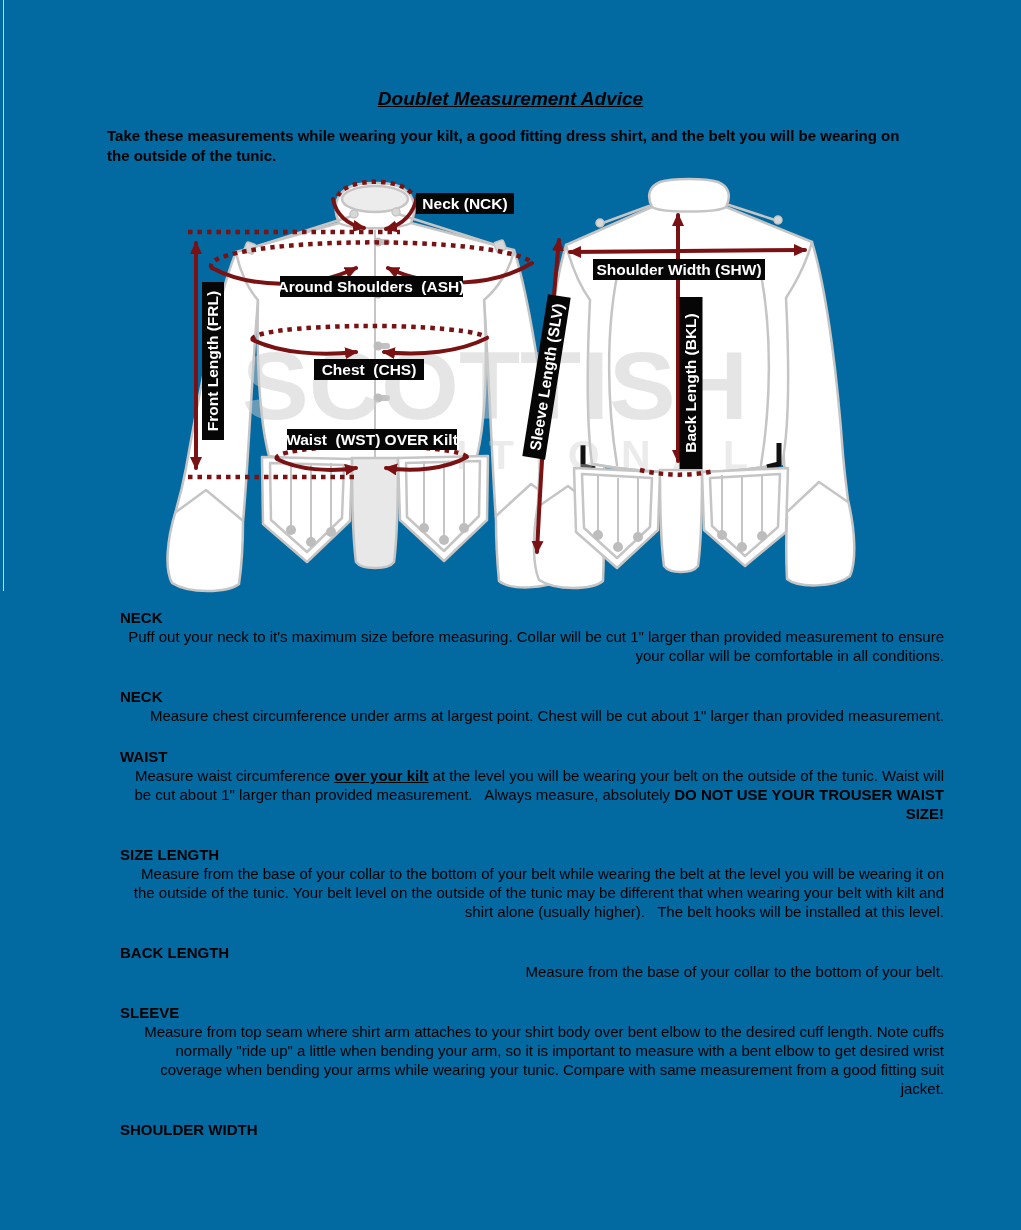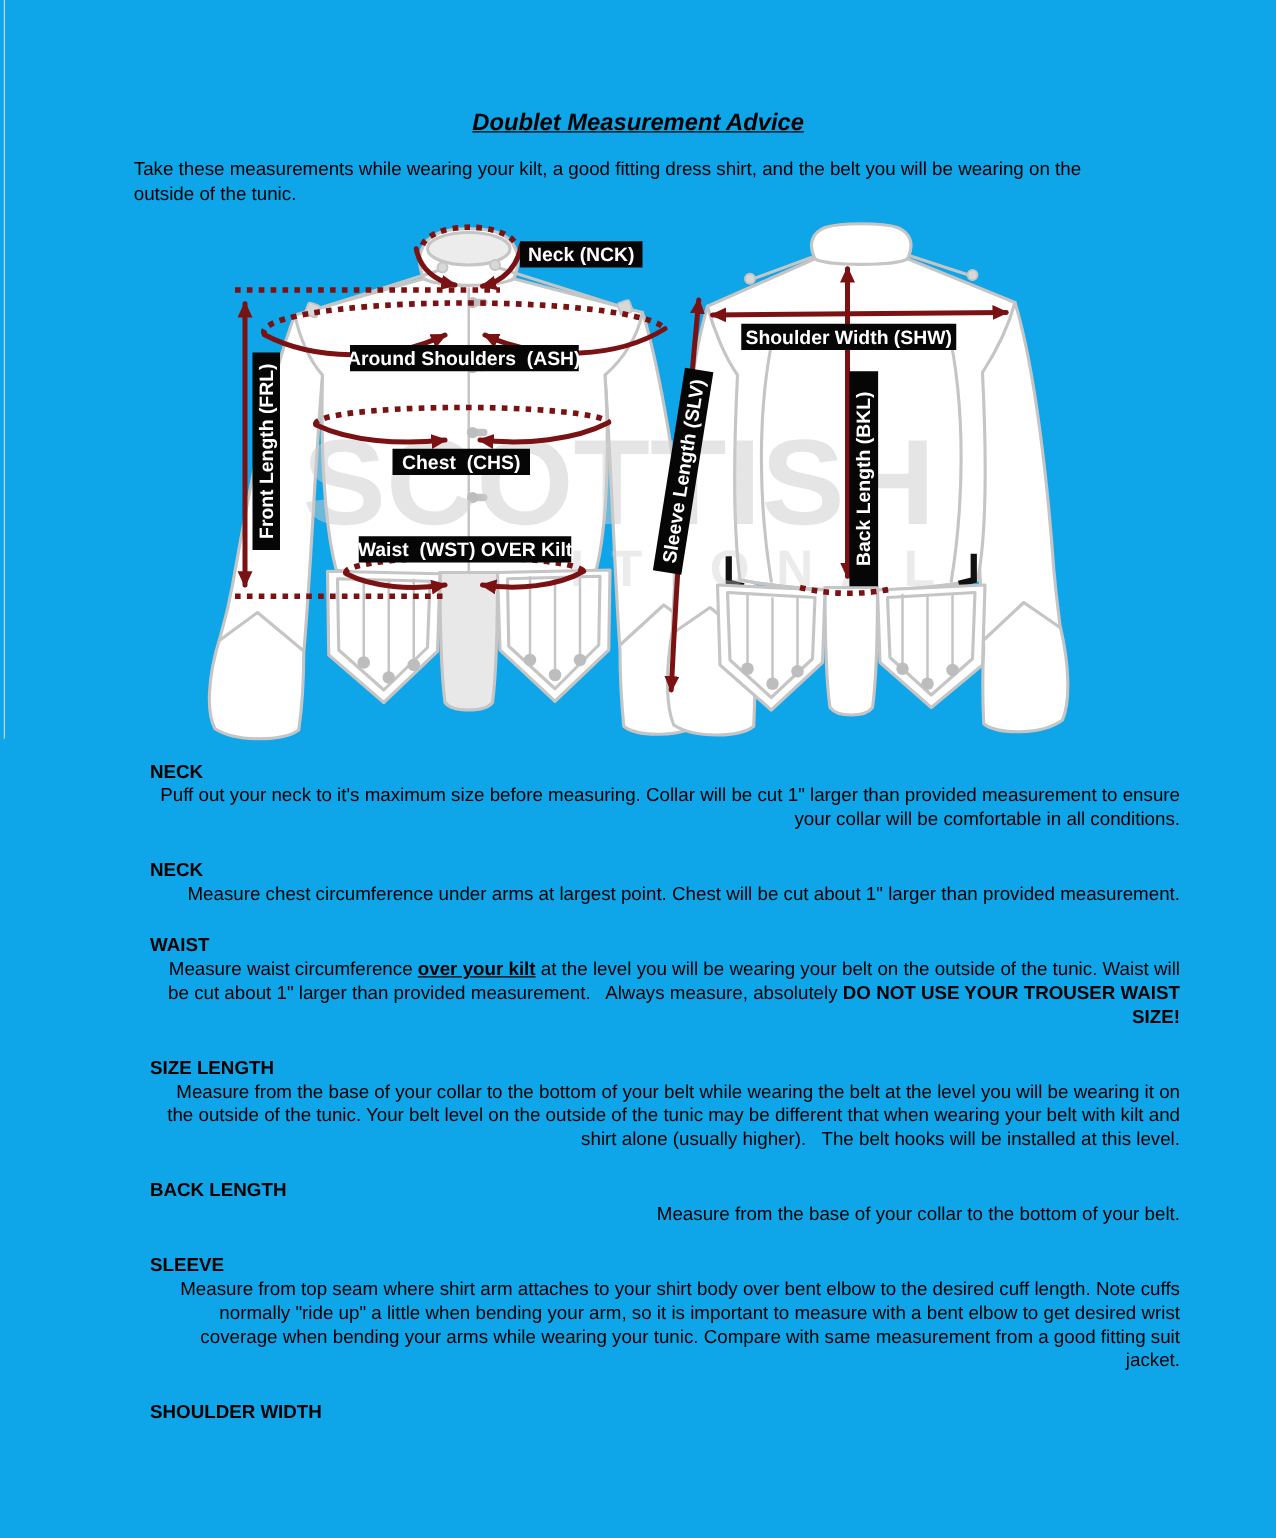--- a/index.html
+++ b/index.html
@@ -1,22 +1,22 @@
 <!DOCTYPE html>
 <html><head>
 <meta charset="utf-8">
 <style>
   html,body{margin:0;padding:0;background:#fff;}
-  .page{position:relative;width:1021px;height:1230px;background:#0ea5e9;overflow:hidden;
+  .page{position:relative;width:1021px;height:1230px;background:#0369a1;overflow:hidden;
         font-family:"Liberation Sans",sans-serif;color:#000;}
   .edge-line{position:absolute;left:3px;top:0;width:1px;height:591px;background:#cfcfcf;}
   .title{position:absolute;top:88px;left:0;width:100%;text-align:center;
          font-size:19px;font-weight:bold;font-style:italic;text-decoration:underline;}
   .intro{position:absolute;left:107px;top:126px;width:810px;
-         font-size:15px;font-weight:normal;line-height:20px;}
+         font-size:15px;font-weight:bold;line-height:20px;}
   .diagram{position:absolute;left:0;top:0;}
   .diagram text{font-family:"Liberation Sans",sans-serif;}
   .lbl rect{fill:#060606;}
   .lbl text{fill:#fff;font-size:15.5px;font-weight:bold;text-anchor:middle;}
   .g{fill:#fff;stroke:#c5c5c5;stroke-width:2.5;stroke-linejoin:round;stroke-linecap:round;}
   .gl{fill:none;stroke:#c5c5c5;stroke-width:2.5;stroke-linejoin:round;stroke-linecap:round;}
   .gt{fill:none;stroke:#c5c5c5;stroke-width:2;}
   .red{fill:none;stroke:#7a1113;stroke-width:4;stroke-linecap:round;}
   .redd{fill:none;stroke:#7a1113;stroke-width:4.5;stroke-dasharray:4.5 5;stroke-linecap:butt;}
   .sections{position:absolute;left:120px;top:608px;width:824px;font-size:15px;line-height:19px;}

